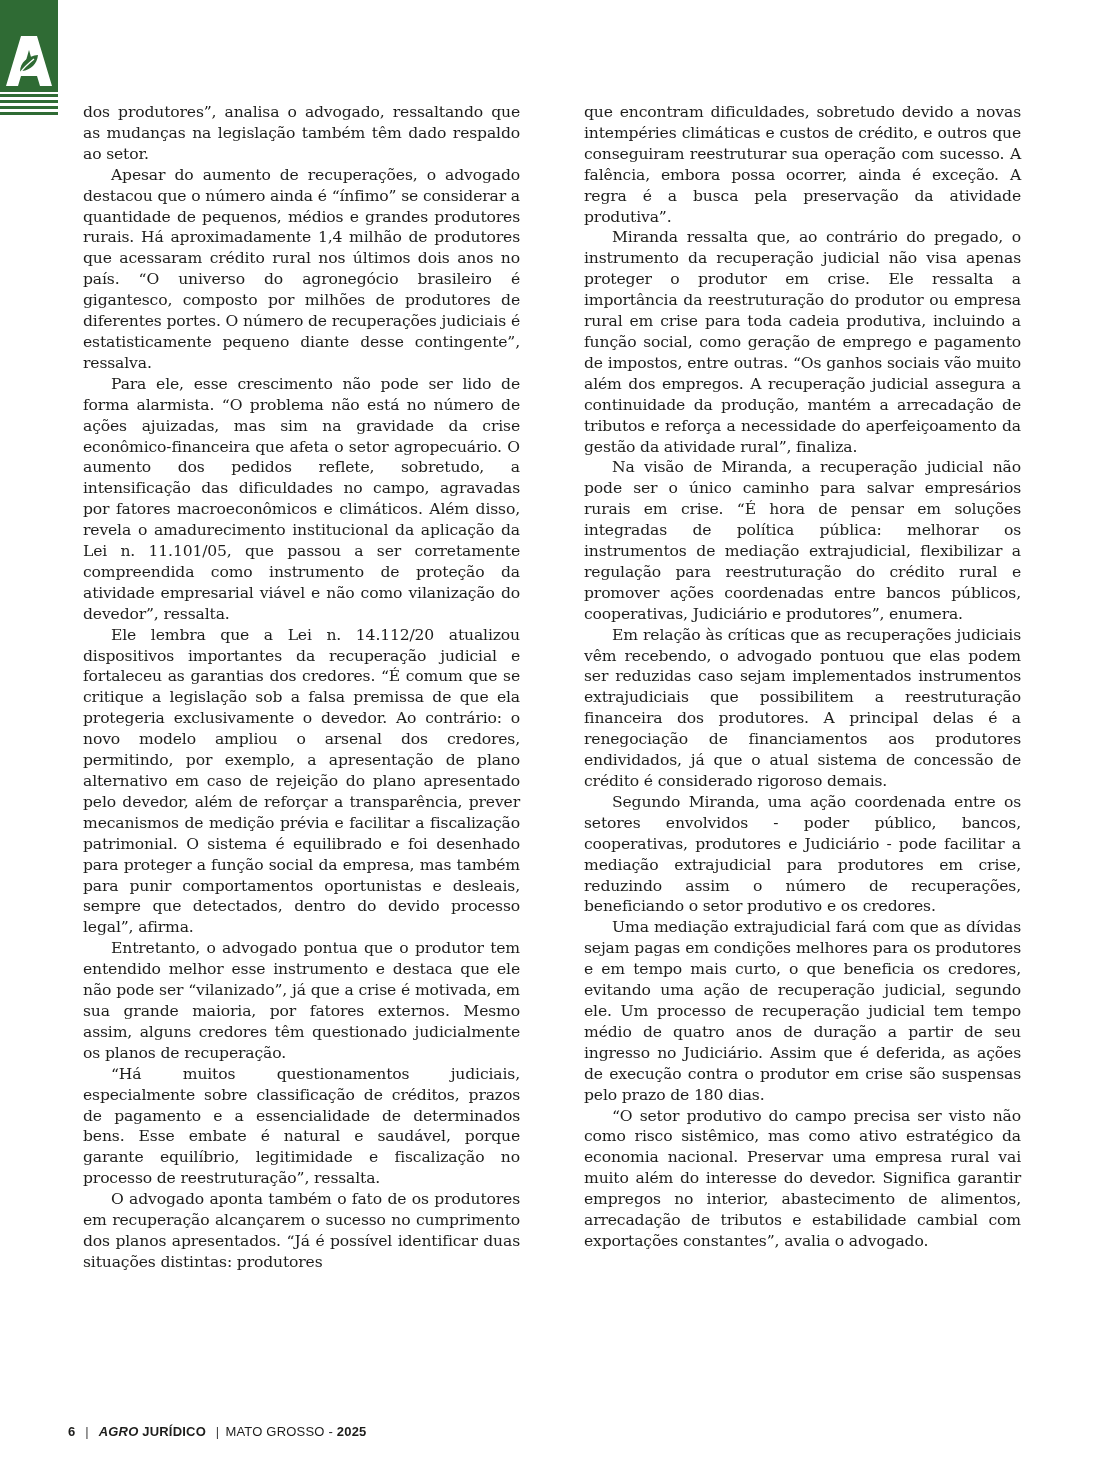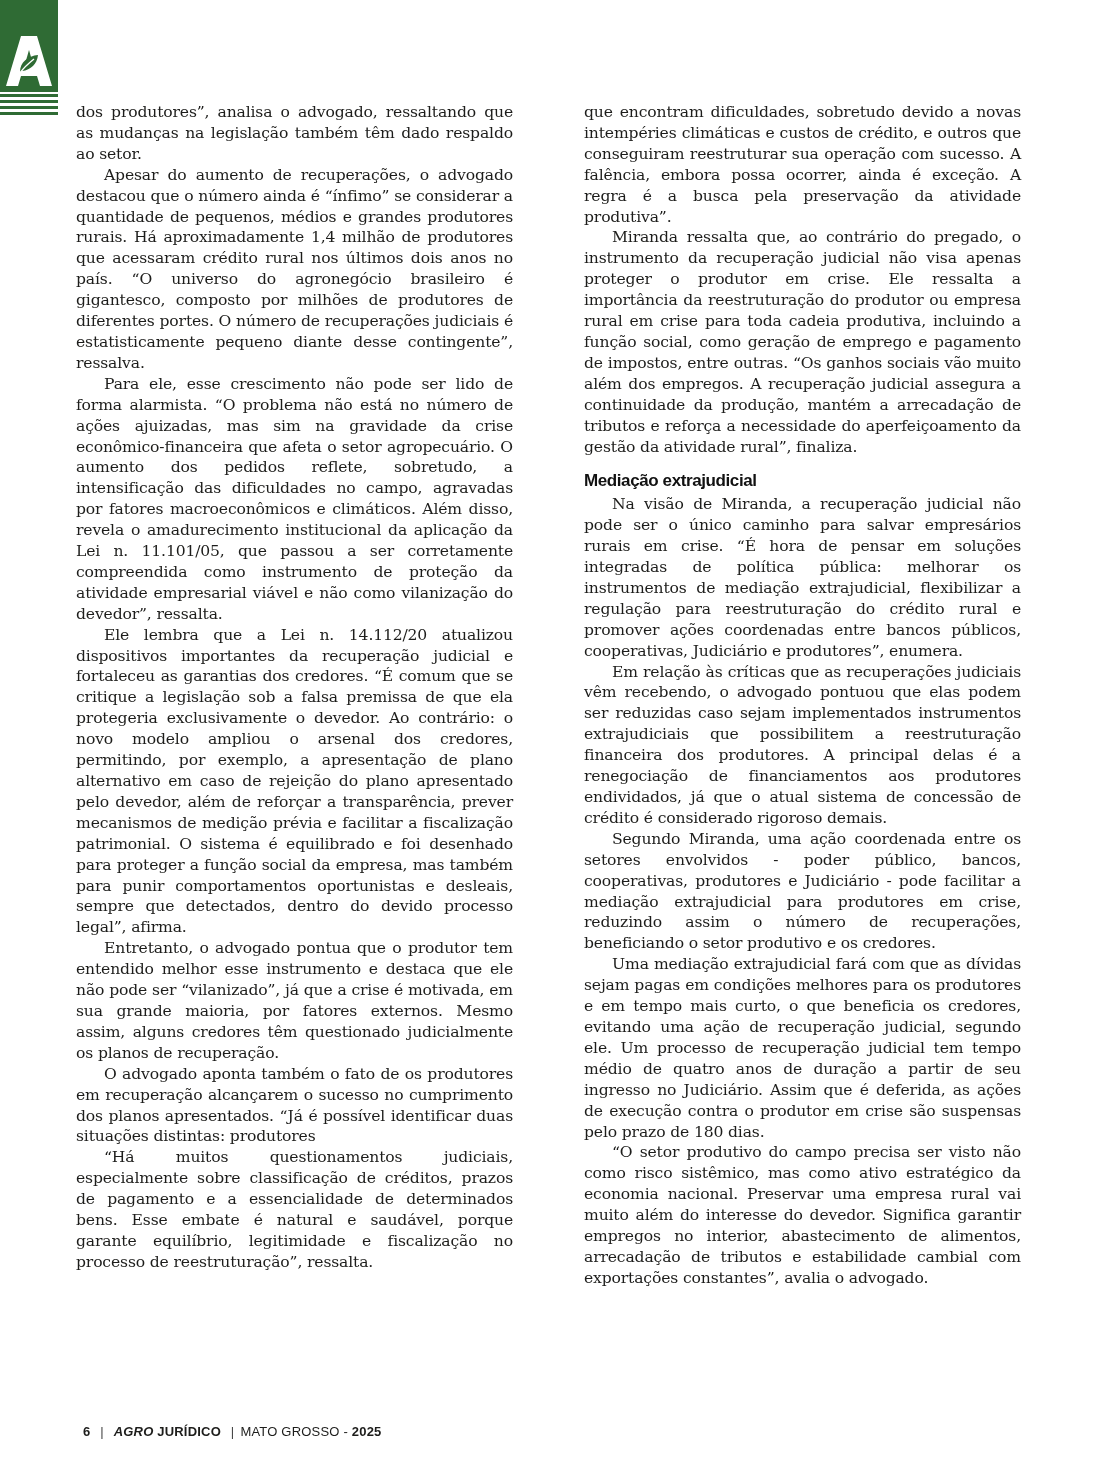--- a/index.html
+++ b/index.html
@@ -2,26 +2,26 @@
 <html><head>
 <meta charset="utf-8">
 <style>
   html, body { margin: 0; padding: 0; background: #ffffff; }
   body { width: 1100px; height: 1473px; position: relative; overflow: hidden; font-family: "DejaVu Serif", serif; color: #1d1d1b; }
   .logo-block { position: absolute; left: 0; top: 0; width: 58px; height: 92px; background: #2f6b34; }
   .logo-stripes { position: absolute; left: 0; top: 94px; width: 58px; }
   .logo-stripes div { height: 3px; background: #2f6b34; margin-bottom: 3px; }
   .logo-letter { position: absolute; left: 6px; top: 36px; width: 46px; height: 50px; }
   .col { position: absolute; top: 102px; width: 437px; font-size: 15.6px; line-height: 20.9px; text-align: justify; hyphens: manual; letter-spacing: -0.15px; }
-  .col-left { left: 76px; }
+  .col-left { left: 83px; }
   .col-right { left: 584px; }
   .col p { margin: 0; text-indent: 0; }
   .col p.indent { text-indent: 28px; }
   .section-heading { font-family: "Liberation Sans", sans-serif; font-weight: bold; font-size: 17px; letter-spacing: -0.4px; margin: 14px 0 2px 0; color: #111; }
-  .footer { position: absolute; left: 83px; top: 1424px; font-family: "Liberation Sans", sans-serif; font-size: 13px; color: #1d1d1b; letter-spacing: 0.2px; }
+  .footer { position: absolute; left: 68px; top: 1424px; font-family: "Liberation Sans", sans-serif; font-size: 13px; color: #1d1d1b; letter-spacing: 0.2px; }
   .footer .sep { margin: 0 6px; font-weight: normal; color: #444; }
   .footer .bold { font-weight: bold; }
   .footer .heavy { font-weight: 900; font-style: italic; }
 </style>
 </head>
 <body>
 
 <div class="logo-block">
   <svg class="logo-letter" viewBox="0 0 46 50">
     <polygon points="15,0 31,0 46,50 34,50 31,40 15,40 12,50 0,50" fill="#ffffff"></polygon>
@@ -36,28 +36,27 @@
     <div></div>
     <div></div>
 </div>
 
 <div class="col col-left">
   <p>dos produtores”, analisa o advogado, ressaltando que as mudanças na legislação também têm dado respaldo ao setor.</p>
   <p class="indent">Apesar do aumento de recuperações, o advogado destacou que o número ainda é “ínfimo” se considerar a quantidade de pequenos, médios e grandes produtores rurais. Há aproximadamente 1,4 milhão de produtores que acessaram crédito rural nos últimos dois anos no país. “O universo do agronegócio brasileiro é gigantesco, composto por milhões de produtores de diferentes portes. O número de recuperações judiciais é estatisticamente pequeno diante desse contingente”, ressalva.</p>
   <p class="indent">Para ele, esse crescimento não pode ser lido de forma alarmista. “O problema não está no número de ações ajuizadas, mas sim na gravidade da crise econômico-financeira que afeta o setor agropecuário. O aumento dos pedidos reflete, sobretudo, a intensificação das dificuldades no campo, agravadas por fatores macroeconômicos e climáticos. Além disso, revela o amadurecimento institucional da aplicação da Lei n. 11.101/05, que passou a ser corretamente compreendida como instrumento de proteção da atividade empresarial viável e não como vilanização do devedor”, ressalta.</p>
   <p class="indent">Ele lembra que a Lei n. 14.112/20 atualizou dispositivos importantes da recuperação judicial e fortaleceu as garantias dos credores. “É comum que se critique a legislação sob a falsa premissa de que ela protegeria exclusivamente o devedor. Ao contrário: o novo modelo ampliou o arsenal dos credores, permitindo, por exemplo, a apresentação de plano alternativo em caso de rejeição do plano apresentado pelo devedor, além de reforçar a transparência, prever mecanismos de medição prévia e facilitar a fiscalização patrimonial. O sistema é equilibrado e foi desenhado para proteger a função social da empresa, mas também para punir comportamentos oportunistas e desleais, sempre que detectados, dentro do devido processo legal”, afirma.</p>
   <p class="indent">Entretanto, o advogado pontua que o produtor tem entendido melhor esse instrumento e destaca que ele não pode ser “vilanizado”, já que a crise é motivada, em sua grande maioria, por fatores externos. Mesmo assim, alguns credores têm questionado judicialmente os planos de recuperação.</p>
+  <p class="indent">“Há muitos questionamentos judiciais, especialmente sobre classificação de créditos, prazos de pagamento e a essencialidade de determinados bens. Esse embate é natural e saudável, porque garante equilíbrio, legitimidade e fiscalização no processo de reestruturação”, ressalta.</p>
   <p class="indent">O advogado aponta também o fato de os produtores em recuperação alcançarem o sucesso no cumprimento dos planos apresentados. “Já é possível identificar duas situações distintas: produtores</p>
-  <p class="indent">“Há muitos questionamentos judiciais, especialmente sobre classificação de créditos, prazos de pagamento e a essencialidade de determinados bens. Esse embate é natural e saudável, porque garante equilíbrio, legitimidade e fiscalização no processo de reestruturação”, ressalta.</p>
 </div>
 
 <div class="col col-right">
   <p>que encontram dificuldades, sobretudo devido a novas intempéries climáticas e custos de crédito, e outros que conseguiram reestruturar sua operação com sucesso. A falência, embora possa ocorrer, ainda é exceção. A regra é a busca pela preservação da atividade produtiva”.</p>
   <p class="indent">Miranda ressalta que, ao contrário do pregado, o instrumento da recuperação judicial não visa apenas proteger o produtor em crise. Ele ressalta a importância da reestruturação do produtor ou empresa rural em crise para toda cadeia produtiva, incluindo a função social, como geração de emprego e pagamento de impostos, entre outras. “Os ganhos sociais vão muito além dos empregos. A recuperação judicial assegura a continuidade da produção, mantém a arrecadação de tributos e reforça a necessidade do aperfeiçoamento da gestão da atividade rural”, finaliza.</p>
-  <div class="section-heading">Mediação extrajudicial</div>
   <p class="indent">Na visão de Miranda, a recuperação judicial não pode ser o único caminho para salvar empresários rurais em crise. “É hora de pensar em soluções integradas de política pública: melhorar os instrumentos de mediação extrajudicial, flexibilizar a regulação para reestruturação do crédito rural e promover ações coordenadas entre bancos públicos, cooperativas, Judiciário e produtores”, enumera.</p>
   <p class="indent">Em relação às críticas que as recuperações judiciais vêm recebendo, o advogado pontuou que elas podem ser reduzidas caso sejam implementados instrumentos extrajudiciais que possibilitem a reestruturação financeira dos produtores. A principal delas é a renegociação de financiamentos aos produtores endividados, já que o atual sistema de concessão de crédito é considerado rigoroso demais.</p>
   <p class="indent">Segundo Miranda, uma ação coordenada entre os setores envolvidos - poder público, bancos, cooperativas, produtores e Judiciário - pode facilitar a mediação extrajudicial para produtores em crise, reduzindo assim o número de recuperações, beneficiando o setor produtivo e os credores.</p>
   <p class="indent">Uma mediação extrajudicial fará com que as dívidas sejam pagas em condições melhores para os produtores e em tempo mais curto, o que beneficia os credores, evitando uma ação de recuperação judicial, segundo ele. Um processo de recuperação judicial tem tempo médio de quatro anos de duração a partir de seu ingresso no Judiciário. Assim que é deferida, as ações de execução contra o produtor em crise são suspensas pelo prazo de 180 dias.</p>
   <p class="indent">“O setor produtivo do campo precisa ser visto não como risco sistêmico, mas como ativo estratégico da economia nacional. Preservar uma empresa rural vai muito além do interesse do devedor. Significa garantir empregos no interior, abastecimento de alimentos, arrecadação de tributos e estabilidade cambial com exportações constantes”, avalia o advogado.</p>
 </div>
 
 <div class="footer">
   <span class="bold">6</span>
   <span class="sep">|</span>

